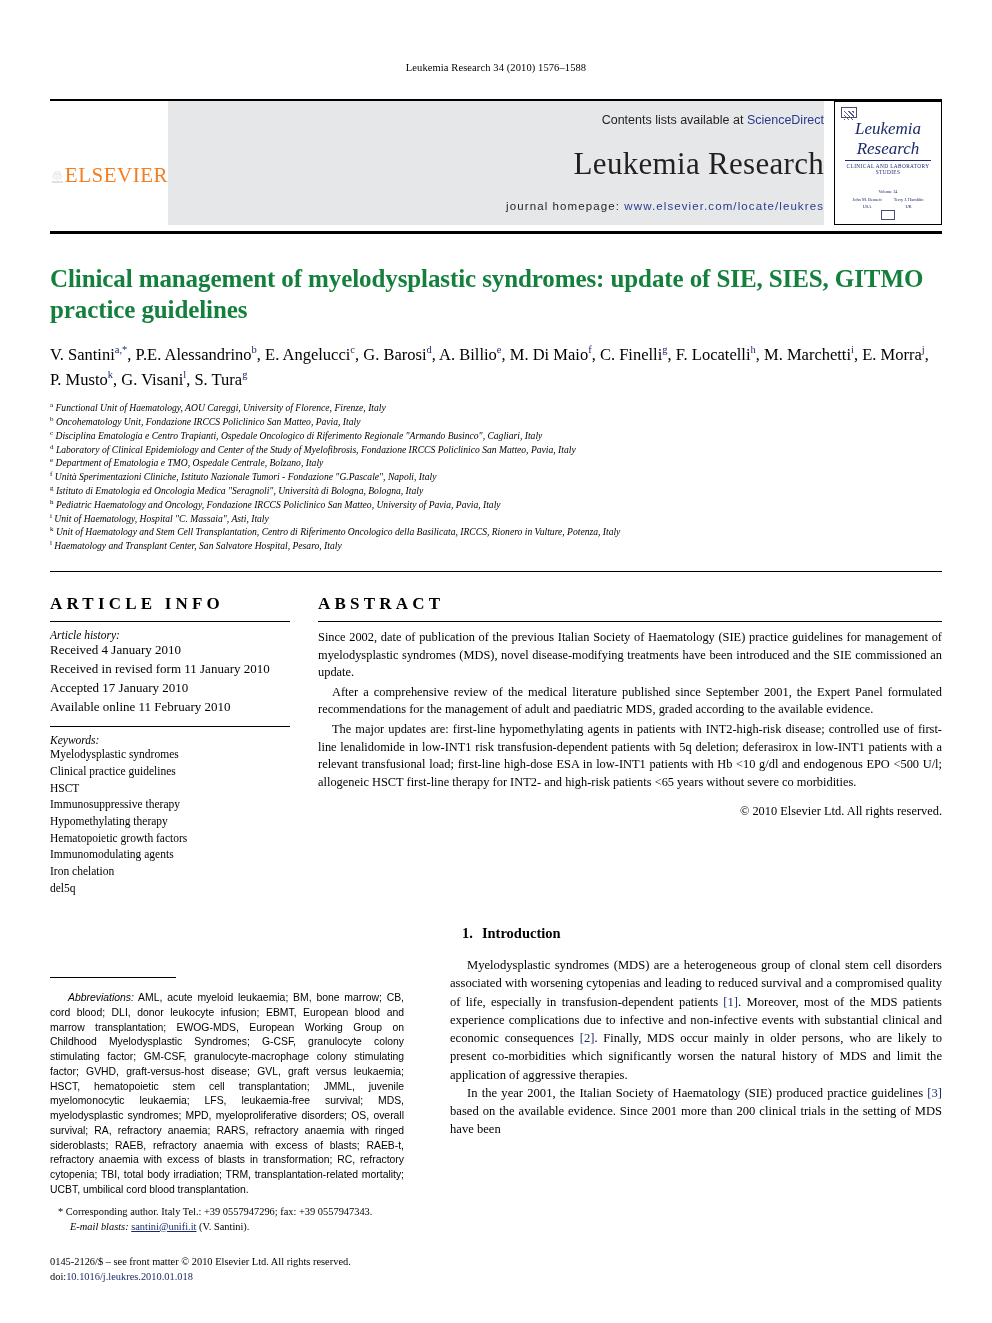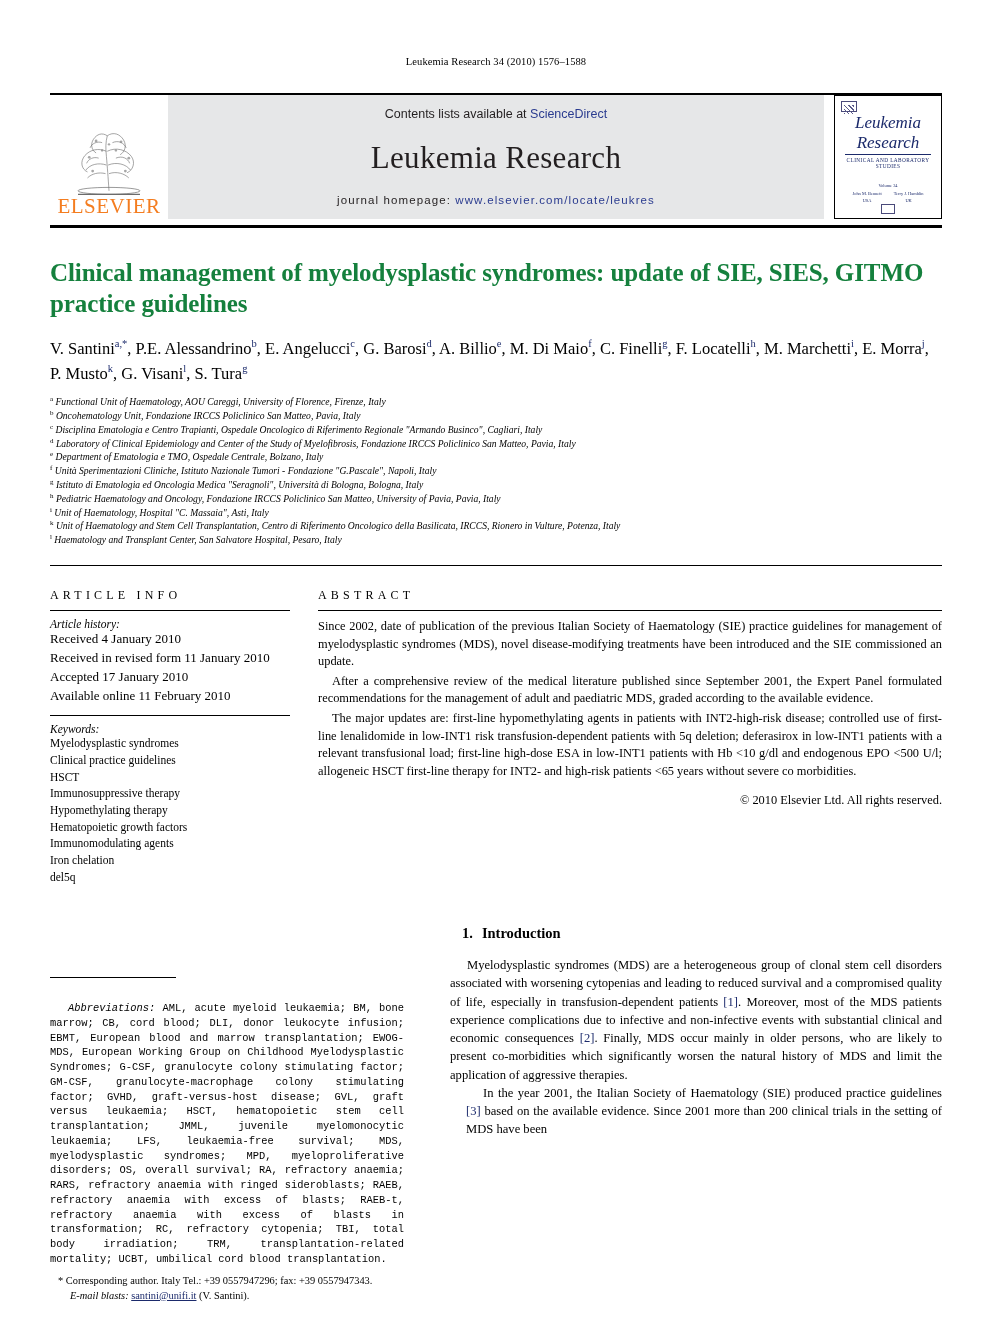--- a/index.html
+++ b/index.html
@@ -13,21 +13,21 @@
     font-family: "Liberation Serif", serif;
     color: #000000;
     position: relative;
     overflow: hidden;
   }
   .page {
     width: 992px;
     height: 1323px;
     position: relative;
     box-sizing: border-box;
-    padding: 0 50px;
+    padding: 6px 50px;
   }
 
   
   .runhead {
     text-align: center;
     font-size: 10.5px;
     font-family: "Liberation Serif", serif;
     padding-top: 56px;
     letter-spacing: 0.1px;
   }
@@ -40,42 +40,42 @@
   .header-band {
     display: flex;
     align-items: stretch;
     height: 124px;
     margin-top: 0;
   }
   .elsevier-logo {
     width: 118px;
     flex: 0 0 118px;
     display: flex;
-    flex-direction: column;
+    flex-direction: row;
     align-items: center;
     justify-content: flex-end;
     padding-bottom: 2px;
     box-sizing: border-box;
     margin-top: 27px;
   }
   .tree-svg { display:block; }
   .elsevier-word {
     font-family: "Liberation Serif", serif;
     color: #F47D20;
     font-size: 21px;
     letter-spacing: 0.5px;
     line-height: 1;
     font-weight: 400;
   }
   .header-center {
     flex: 1 1 auto;
     background: #e6e7e8;
     display: flex;
     flex-direction: column;
-    align-items: center;
+    align-items: flex-end;
     justify-content: space-between;
     padding: 12px 0 13px 0;
     box-sizing: border-box;
   }
   .contents-line {
     font-family: "Liberation Sans", sans-serif;
     font-size: 12.5px;
     color: #231f20;
   }
   .contents-line .sd {
@@ -216,22 +216,22 @@
     flex: 0 0 268px;
     width: 268px;
     padding-right: 28px;
     box-sizing: border-box;
   }
   .col-right {
     flex: 1 1 auto;
   }
   .sec-head {
     font-family: "Liberation Serif", serif;
-    font-weight: normal;
-    font-size: 12px;
+    font-weight: bold;
+    font-size: 17px;
     letter-spacing: 4.2px;
   }
   .hr-thin {
     border-top: 1px solid #000;
     margin: 7px 0 7px 0;
   }
   .hr-thin2 {
     border-top: 1px solid #000;
     margin: 10px 0 7px 0;
   }
@@ -285,23 +285,23 @@
     position: absolute;
     top: 52px;
     left: 0;
     width: 126px;
     border-top: 1px solid #000;
   }
   .abbrev {
     font-size: 10.4px;
     line-height: 1.42;
     text-align: justify;
-    font-family: Liberation Mono, monospace;
+    font-family: Liberation Sans, sans-serif;
     text-indent: 18px;
-    margin: 24px 0 0 0;
+    margin: 14px 0 0 0;
   }
   .abbrev i { font-style: italic; }
   .corr {
     font-size: 10.4px;
     line-height: 1.45;
     font-family: "Liberation Serif", serif;
     margin-top: 6px;
     padding-left: 10px;
     text-indent: -2px;
   }
@@ -326,21 +326,21 @@
   }
   .h1 .num { margin-right: 9px; }
   .body-p {
     font-size: 12.6px;
     line-height: 1.45;
     text-align: justify;
     font-family: "Liberation Serif", serif;
     margin: 0;
     text-indent: 17px;
   }
-  .body-p + .body-p { margin-top: 0; margin-left: 16px; }
+  .body-p + .body-p { margin-top: 0; }
   .ref { color: #1b2a6b; }
 </style>
 </head>
 <body>
 
 <div class="page">
 
   <div class="runhead">Leukemia Research 34 (2010) 1576–1588</div>
 
   <div class="header-rule-top"></div>

